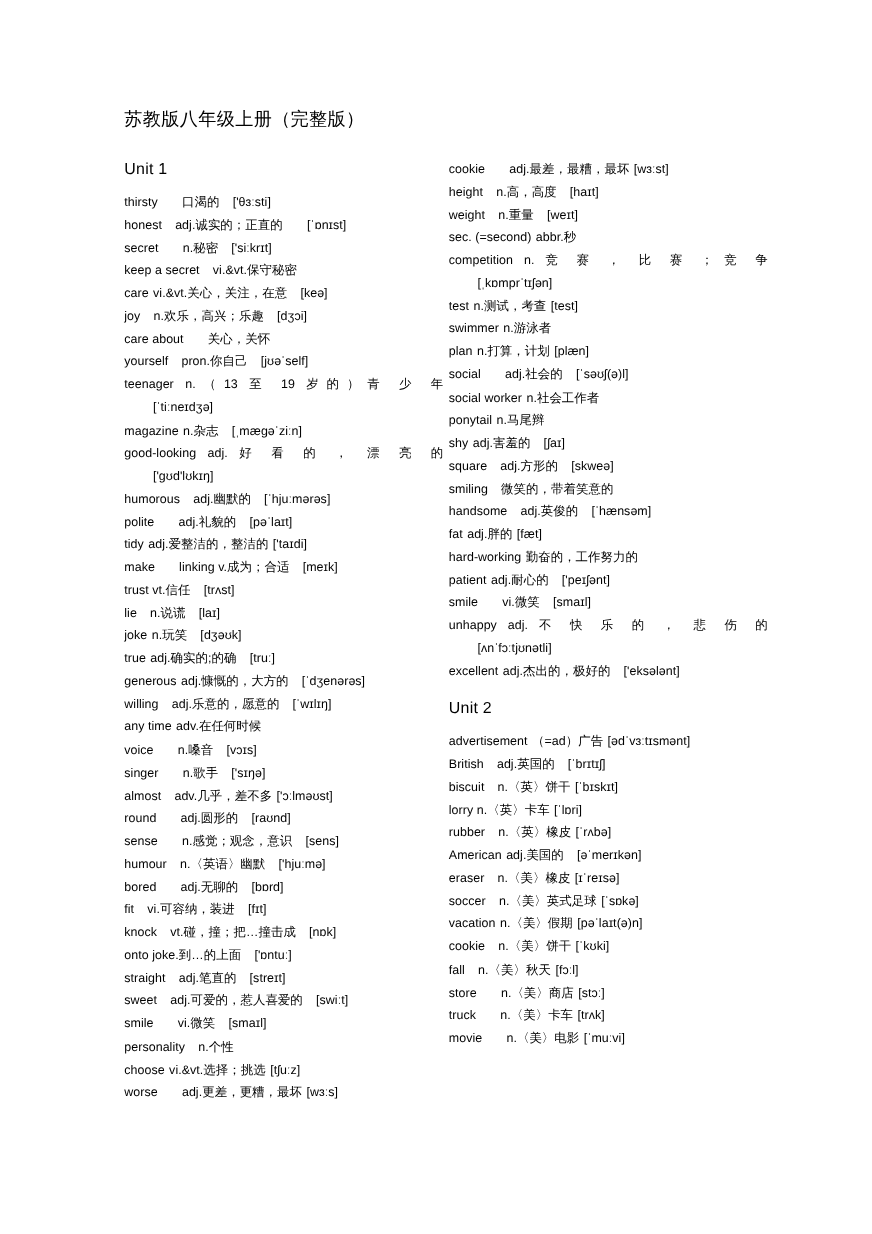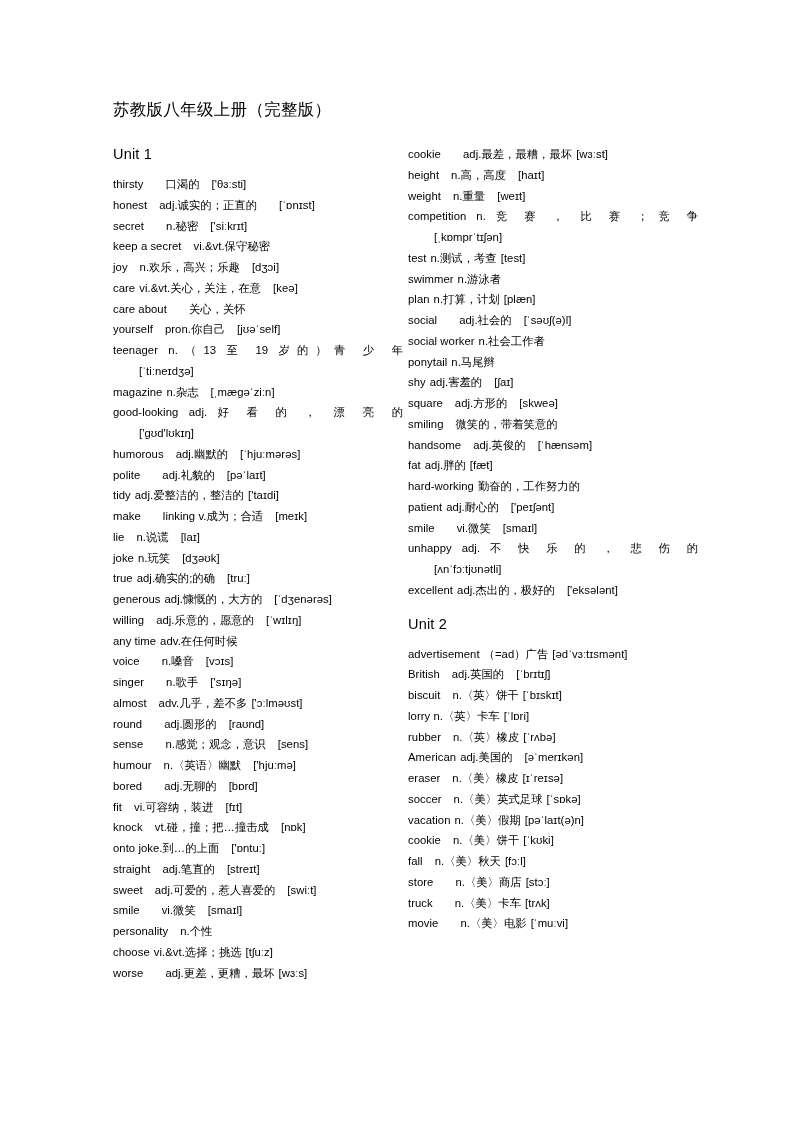--- a/index.html
+++ b/index.html
@@ -85,33 +85,34 @@
 
   <div class="columns">
 
     <div class="col col-left">
       <h2 class="unit-heading">Unit 1</h2>
       <ul class="entries" id="left-entries">
           <li class="entry"><span>thirsty</span><span class="sp-l"></span><span>口渴的</span><span class="sp-m"></span><span>['θɜːsti]</span></li>
           <li class="entry"><span>honest</span><span class="sp-m"></span><span>adj.诚实的；正直的</span><span class="sp-l"></span><span>[ˈɒnɪst]</span></li>
           <li class="entry"><span>secret</span><span class="sp-l"></span><span>n.秘密</span><span class="sp-m"></span><span>['siːkrɪt]</span></li>
           <li class="entry"><span>keep a secret</span><span class="sp-m"></span><span>vi.&amp;vt.保守秘密</span></li>
+          <li class="entry"><span>care</span><span class="sp-s"></span><span>vi.&amp;vt.关心，关注，在意</span><span class="sp-m"></span><span>[keə]</span></li>
           <li class="entry"><span>joy</span><span class="sp-m"></span><span>n.欢乐，高兴；乐趣</span><span class="sp-m"></span><span>[dʒɔi]</span></li>
-          <li class="entry"><span>care</span><span class="sp-s"></span><span>vi.&amp;vt.关心，关注，在意</span><span class="sp-m"></span><span>[keə]</span></li>
           <li class="entry"><span>care about</span><span class="sp-l"></span><span>关心，关怀</span></li>
           <li class="entry"><span>yourself</span><span class="sp-m"></span><span>pron.你自己</span><span class="sp-m"></span><span>[jʊəˈself]</span></li>
           <li class="entry justify"><span>teenager n.（13 至 19 岁的）青 少 年</span></li>
           <li class="entry cont"><span>[ˈtiːneɪdʒə]</span></li>
           <li class="entry"><span>magazine</span><span class="sp-s"></span><span>n.杂志</span><span class="sp-m"></span><span>[ˌmægəˈziːn]</span></li>
           <li class="entry justify"><span>good-looking adj. 好 看 的 ， 漂 亮 的</span></li>
           <li class="entry cont"><span>['gʊd'lʊkɪŋ]</span></li>
           <li class="entry"><span>humorous</span><span class="sp-m"></span><span>adj.幽默的</span><span class="sp-m"></span><span>[ˈhjuːmərəs]</span></li>
           <li class="entry"><span>polite</span><span class="sp-l"></span><span>adj.礼貌的</span><span class="sp-m"></span><span>[pəˈlaɪt]</span></li>
           <li class="entry"><span>tidy</span><span class="sp-s"></span><span>adj.爱整洁的，整洁的</span><span class="sp-s"></span><span>['taɪdi]</span></li>
           <li class="entry"><span>make</span><span class="sp-l"></span><span>linking v.成为；合适</span><span class="sp-m"></span><span>[meɪk]</span></li>
+          <li class="entry"><span>trust</span> <span>vt.信任</span><span class="sp-m"></span><span>[trʌst]</span></li>
           <li class="entry"><span>lie</span><span class="sp-m"></span><span>n.说谎</span><span class="sp-m"></span><span>[laɪ]</span></li>
           <li class="entry"><span>joke</span><span class="sp-s"></span><span>n.玩笑</span><span class="sp-m"></span><span>[dʒəʊk]</span></li>
           <li class="entry"><span>true</span><span class="sp-s"></span><span>adj.确实的;的确</span><span class="sp-m"></span><span>[truː]</span></li>
           <li class="entry"><span>generous</span><span class="sp-s"></span><span>adj.慷慨的，大方的</span><span class="sp-m"></span><span>[ˈdʒenərəs]</span></li>
           <li class="entry"><span>willing</span><span class="sp-m"></span><span>adj.乐意的，愿意的</span><span class="sp-m"></span><span>[ˈwɪlɪŋ]</span></li>
           <li class="entry"><span>any time</span><span class="sp-s"></span><span>adv.在任何时候</span></li>
           <li class="entry"><span>voice</span><span class="sp-l"></span><span>n.嗓音</span><span class="sp-m"></span><span>[vɔɪs]</span></li>
           <li class="entry"><span>singer</span><span class="sp-l"></span><span>n.歌手</span><span class="sp-m"></span><span>['sɪŋə]</span></li>
           <li class="entry"><span>almost</span><span class="sp-m"></span><span>adv.几乎，差不多</span><span class="sp-s"></span><span>['ɔːlməʊst]</span></li>
           <li class="entry"><span>round</span><span class="sp-l"></span><span>adj.圆形的</span><span class="sp-m"></span><span>[raʊnd]</span></li>
@@ -129,20 +130,21 @@
           <li class="entry"><span>worse</span><span class="sp-l"></span><span>adj.更差，更糟，最坏</span><span class="sp-s"></span><span>[wɜːs]</span></li>
         </ul>
     </div>
 
     <div class="col col-right">
       <h2 class="unit-heading" style="visibility:hidden;height:0;margin:0;">Unit 1</h2>
       <ul class="entries" id="right-entries-1">
           <li class="entry"><span>cookie</span><span class="sp-l"></span><span>adj.最差，最糟，最坏</span><span class="sp-s"></span><span>[wɜːst]</span></li>
           <li class="entry"><span>height</span><span class="sp-m"></span><span>n.高，高度</span><span class="sp-m"></span><span>[haɪt]</span></li>
           <li class="entry"><span>weight</span><span class="sp-m"></span><span>n.重量</span><span class="sp-m"></span><span>[weɪt]</span></li>
+          <li class="entry"><span>sec. (=second)</span><span class="sp-s"></span><span>abbr.秒</span></li>
           <li class="entry justify"><span>competition n. 竞 赛 ， 比 赛 ； 竞 争</span></li>
           <li class="entry cont"><span>[ˌkɒmprˈtɪʃən]</span></li>
           <li class="entry"><span>test</span><span class="sp-s"></span><span>n.测试，考查</span><span class="sp-s"></span><span>[test]</span></li>
           <li class="entry"><span>swimmer</span><span class="sp-s"></span><span>n.游泳者</span></li>
           <li class="entry"><span>plan</span><span class="sp-s"></span><span>n.打算，计划</span><span class="sp-s"></span><span>[plæn]</span></li>
           <li class="entry"><span>social</span><span class="sp-l"></span><span>adj.社会的</span><span class="sp-m"></span><span>[ˈsəʊʃ(ə)l]</span></li>
           <li class="entry"><span>social worker</span><span class="sp-s"></span><span>n.社会工作者</span></li>
           <li class="entry"><span>ponytail</span><span class="sp-s"></span><span>n.马尾辫</span></li>
           <li class="entry"><span>shy</span><span class="sp-s"></span><span>adj.害羞的</span><span class="sp-m"></span><span>[ʃaɪ]</span></li>
           <li class="entry"><span>square</span><span class="sp-m"></span><span>adj.方形的</span><span class="sp-m"></span><span>[skweə]</span></li>

